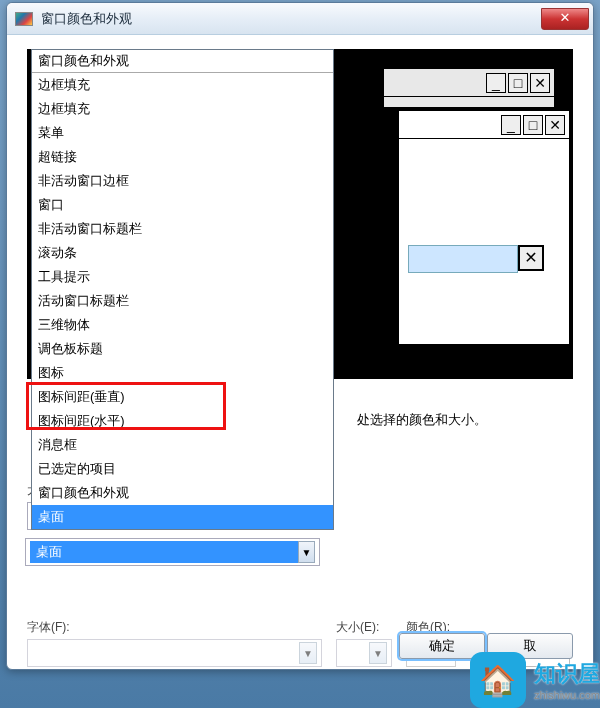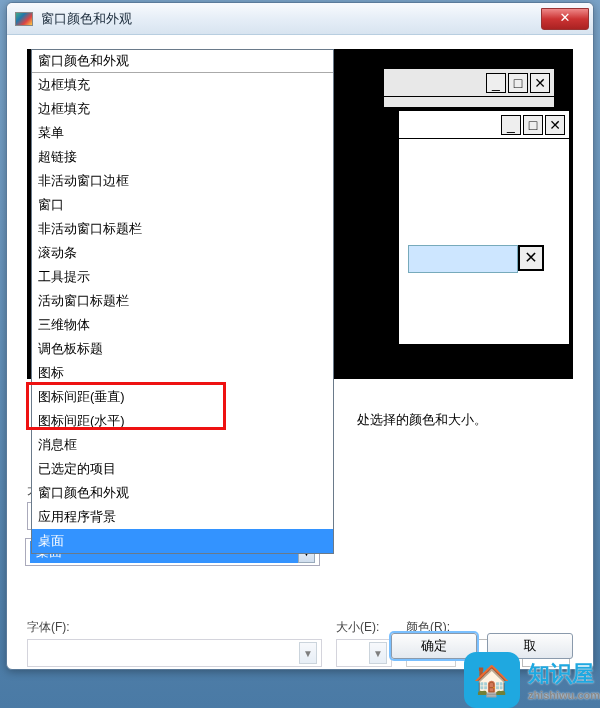--- a/index.html
+++ b/index.html
@@ -133,21 +133,21 @@
   padding:2px 6px;
   width:100%;
 }
 .color-swatch { width:50px; height:28px; border:1px solid #888; display:flex;}
 .color-swatch .blk{flex:1;background:#000;}
 .color-swatch .arr{width:14px;text-align:center;font-size:9px;line-height:26px;}
 
 .btn-row {
   position:absolute;
   bottom:10px; right: 20px;
-  display:flex; gap:10px;justify-content:flex-end;
+  display:flex; gap:2px;justify-content:flex-end;
 }
 .btn {
   width: 86px; height: 26px;
   background: linear-gradient(#fdfdfd,#e4e9ef);
   border: 1px solid #8a9aac;
   border-radius: 3px;
   text-align:center;
   line-height:24px;
 }
 .btn:first-child {
@@ -197,21 +197,21 @@
   z-index:200;
 }
 .wm-badge{
   width:56px;height:56px;
   background:#1fa8e0;
   border-radius:12px;
   display:flex;align-items:center;justify-content:center;
   font-size:30px;color:#fff;
 }
 .wm-text{color:#1fa8e0;font-size:22px;font-weight:bold;text-shadow:0 0 2px #fff;}
-.wm-text small{display:block;font-size:11px;color:#888;font-weight:bold;}
+.wm-text small{display:block;font-size:11px;color:#888;font-weight:normal;}
 
 .sq{width:48px;height:28px;border:1px solid #bbb;display:inline-flex;align-items:center;justify-content:center;}
 </style>
 </head>
 <body>
 
 <div class="window">
   <div class="titlebar">
     <div class="icon-app"></div>
     <span class="title-text">窗口颜色和外观</span>
@@ -326,21 +326,20 @@
         <div class="dd-item">工具提示</div>
         <div class="dd-item">活动窗口标题栏</div>
         <div class="dd-item">三维物体</div>
         <div class="dd-item">调色板标题</div>
         <div class="dd-item">图标</div>
         <div class="dd-item">图标间距(垂直)</div>
         <div class="dd-item">图标间距(水平)</div>
         <div class="dd-item">消息框</div>
         <div class="dd-item">已选定的项目</div>
         <div class="dd-item">窗口颜色和外观</div>
-        <div class="dd-item">应用程序背景</div>
         <div class="dd-item selected">桌面</div>
       </div>
   </div>
 
 </div>
 
 <div class="red-box"></div>
 
 <div class="watermark">
   <div class="wm-badge">🏠</div>

